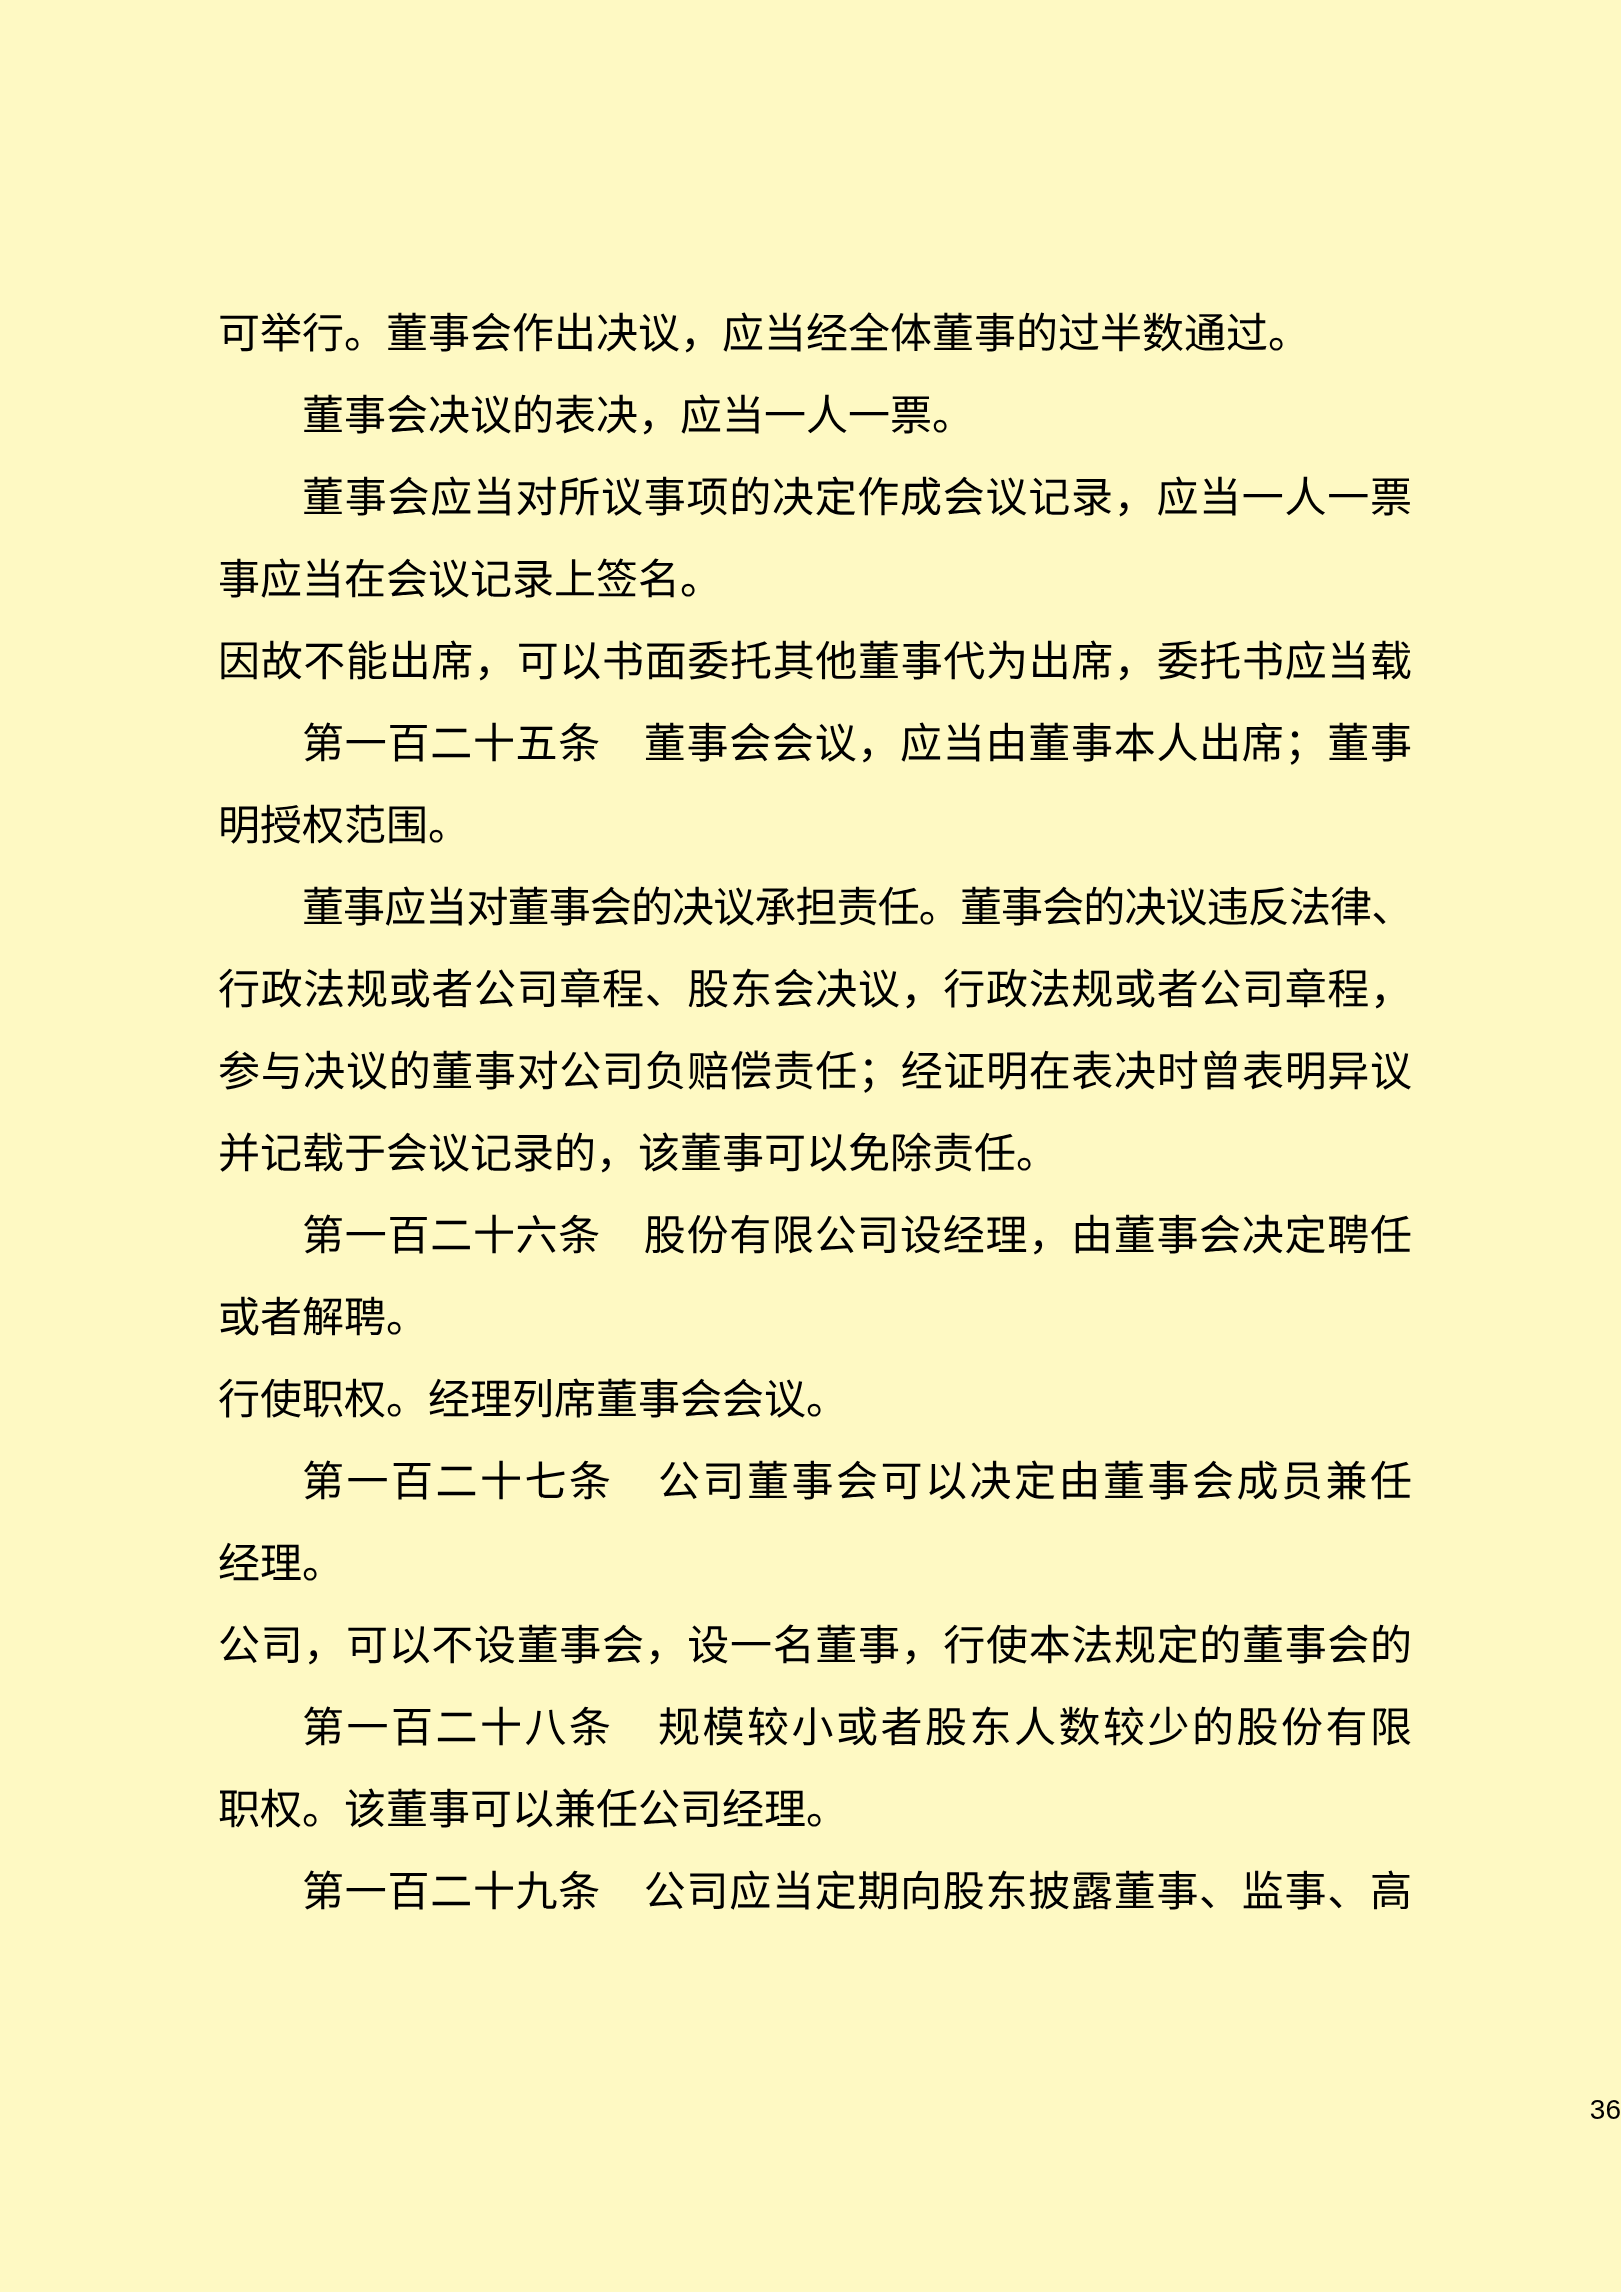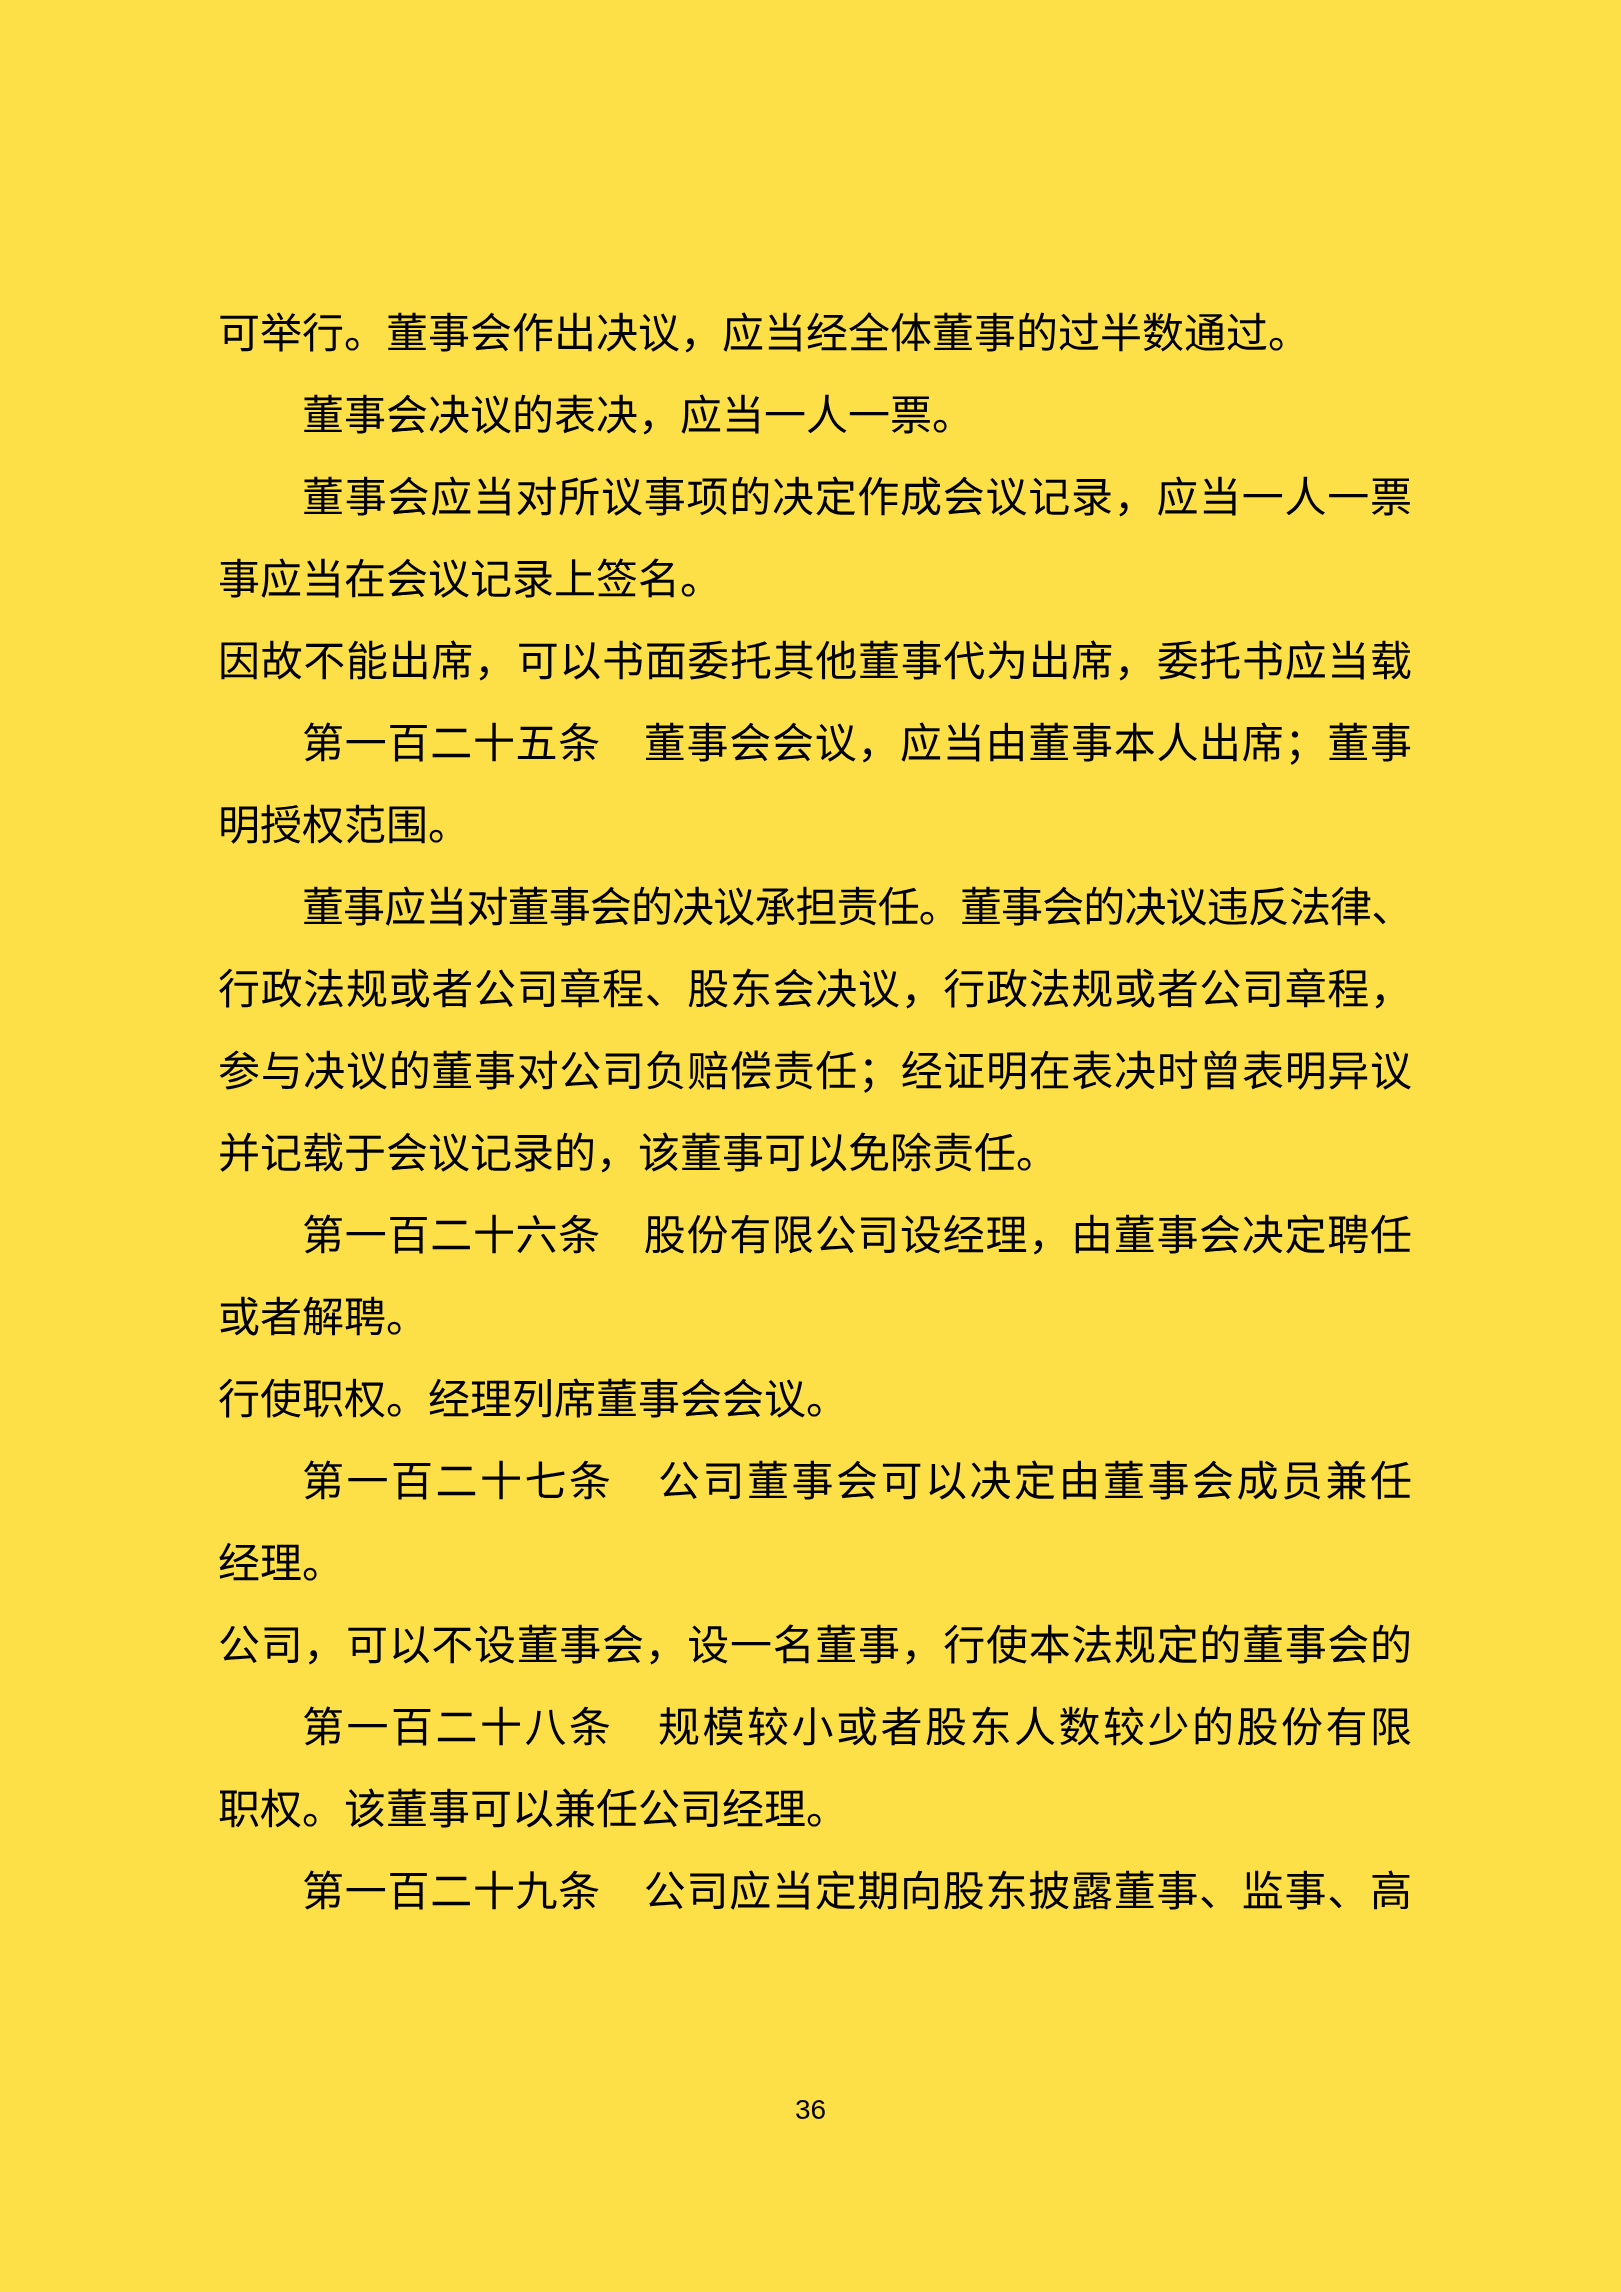--- a/index.html
+++ b/index.html
@@ -4,21 +4,21 @@
 <style>
   html, body {
     margin: 0;
     padding: 0;
     background: #ffffff;
   }
   .page {
     position: relative;
     width: 1621px;
     height: 2293px;
-    background: #fde047;
+    background: #fef9c3;
     color: #000000;
     font-family: "Liberation Serif", "DejaVu Serif", serif;
     overflow: hidden;
   }
   .content {
     position: absolute;
     left: 218px;
     top: 293px;
     width: 1194px;
   }
@@ -35,21 +35,21 @@
   }
   .line.justify {
     text-align: justify;
     text-align-last: justify;
   }
   .pageno {
     position: absolute;
     top: 2096px;
     left: 0;
     width: 100%;
-    text-align: center;
+    text-align: right;
     font-size: 28px;
     line-height: 1;
     font-family: "Liberation Sans", "DejaVu Sans", sans-serif;
     color: #000000;
   }
 </style>
 </head>
 <body>
 
 <div class="page">

